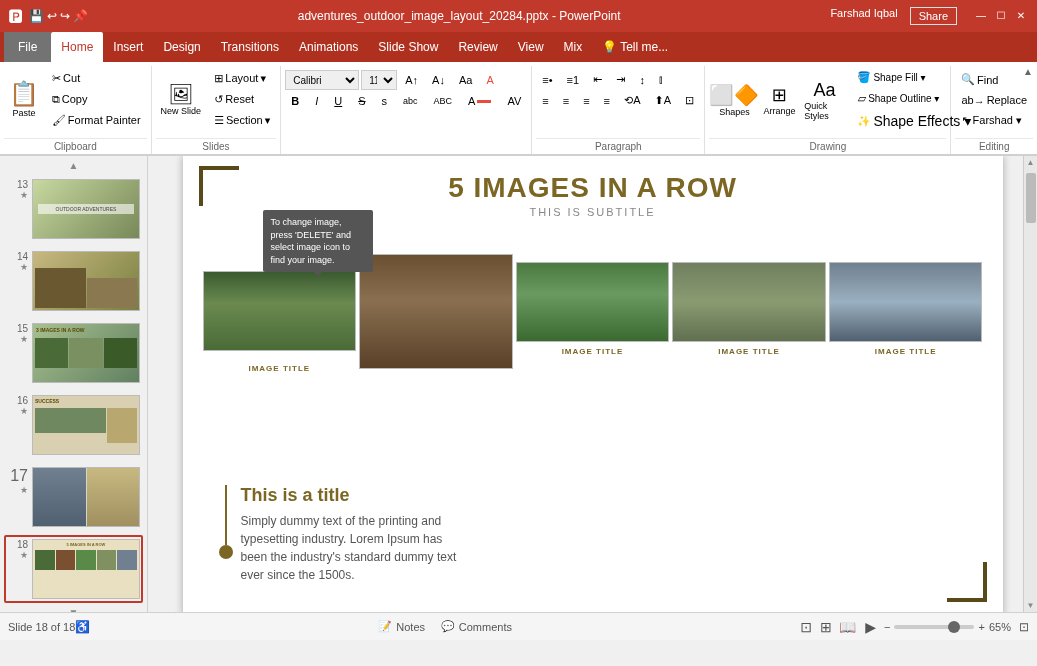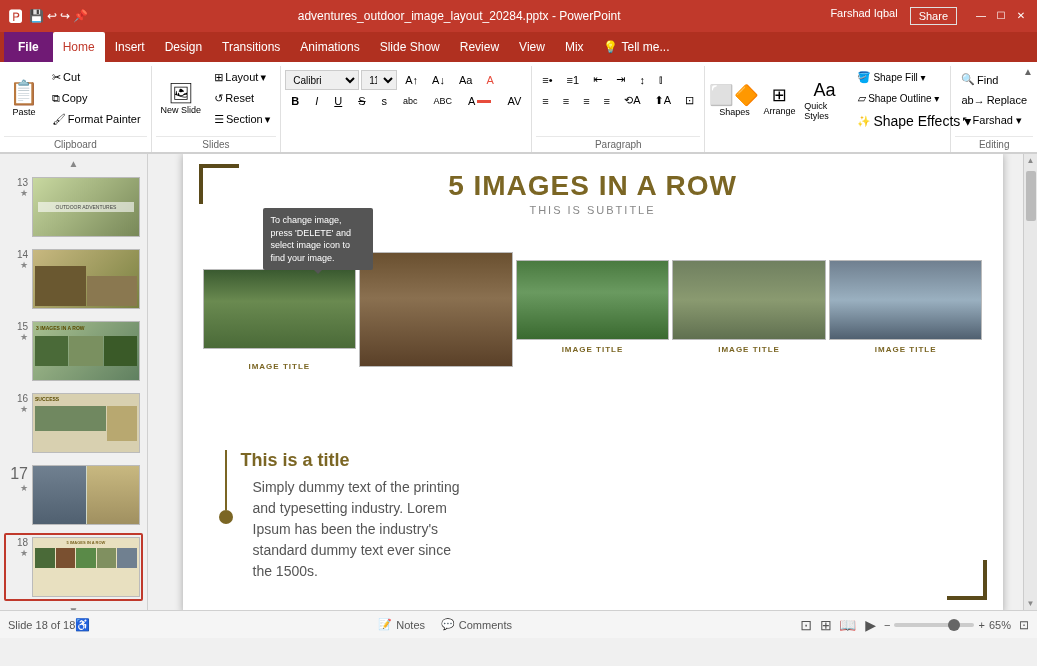--- a/index.html
+++ b/index.html
@@ -32,21 +32,21 @@
     }
     .menu-item {
       padding: 0 10px;
       display: flex;
       align-items: center;
       font-size: 12px;
       color: white;
       cursor: pointer;
     }
     .menu-item.active { background: white; color: #c0392b; border-radius: 2px 2px 0 0; }
-    .menu-item-file { background: #701a75; padding: 4px 14px; font-weight: bold; }
+    .menu-item-file { background: #737373; padding: 4px 14px; font-weight: normal; }
 
     .rb-btn {
       display: flex;
       flex-direction: column;
       align-items: center;
       padding: 2px 4px;
       cursor: pointer;
       border: 1px solid transparent;
       border-radius: 2px;
       font-size: 10px;
@@ -459,20 +459,21 @@
               <span>▱</span>
               <span style="font-size:10px;">Shape Outline ▾</span>
             </div>
             <div class="rb-btn-small">
               <span>✨</span>
               <span style="font-size:14px;">Shape Effects ▾</span>
             </div>
           </div>
         </div>
       </div>
+      <div class="group-label">Drawing</div>
     </div>
 
     <div class="group-wrapper" style="border-right:none;">
       <div class="group-content" style="flex-direction:column; align-items:flex-start; gap:2px; padding-top:4px;">
         <div class="rb-btn-small">
           <span>🔍</span>
           <span>Find</span>
         </div>
         <div class="rb-btn-small">
           <span>ab→</span>
@@ -628,21 +629,21 @@
         <div style="flex:1;"></div>
       </div>
 
       <div style="position:absolute; bottom:30px; left:36px; right:20px; display:flex; align-items:flex-start;">
         <div style="display:flex; flex-direction:column; align-items:center; margin-right:8px; margin-top:0;">
           <div style="width:2px; height:60px; background:#7b6624;"></div>
           <div style="width:14px; height:14px; background:#7b6624; border-radius:50%;"></div>
         </div>
         <div>
           <div style="font-size:18px; font-weight:bold; color:#7b6624; margin-bottom:6px;">This is a title</div>
-          <div style="font-size:14px; color:#555; line-height:1.5; max-width:220px;margin-left:12px;">Simply dummy text of the printing and typesetting industry. Lorem Ipsum has been the industry's standard dummy text ever since the 1500s.</div>
+          <div style="font-size:12px; color:#555; line-height:1.5; max-width:220px;">Simply dummy text of the printing and typesetting industry. Lorem Ipsum has been the industry's standard dummy text ever since the 1500s.</div>
         </div>
       </div>
     </div>
 
     <div style="width:14px; height:100%; background:#e8e8e8; border-left:1px solid #ccc; display:flex; flex-direction:column; align-items:center; position:absolute; right:0; top:0;">
       <div style="font-size:8px; color:#888; cursor:pointer; padding:2px;">▲</div>
       <div style="width:10px; height:50px; background:#bbb; border-radius:2px; margin-top:4px;"></div>
       <div style="margin-top:auto; font-size:8px; color:#888; cursor:pointer; padding:2px;">▼</div>
     </div>
   </div>

